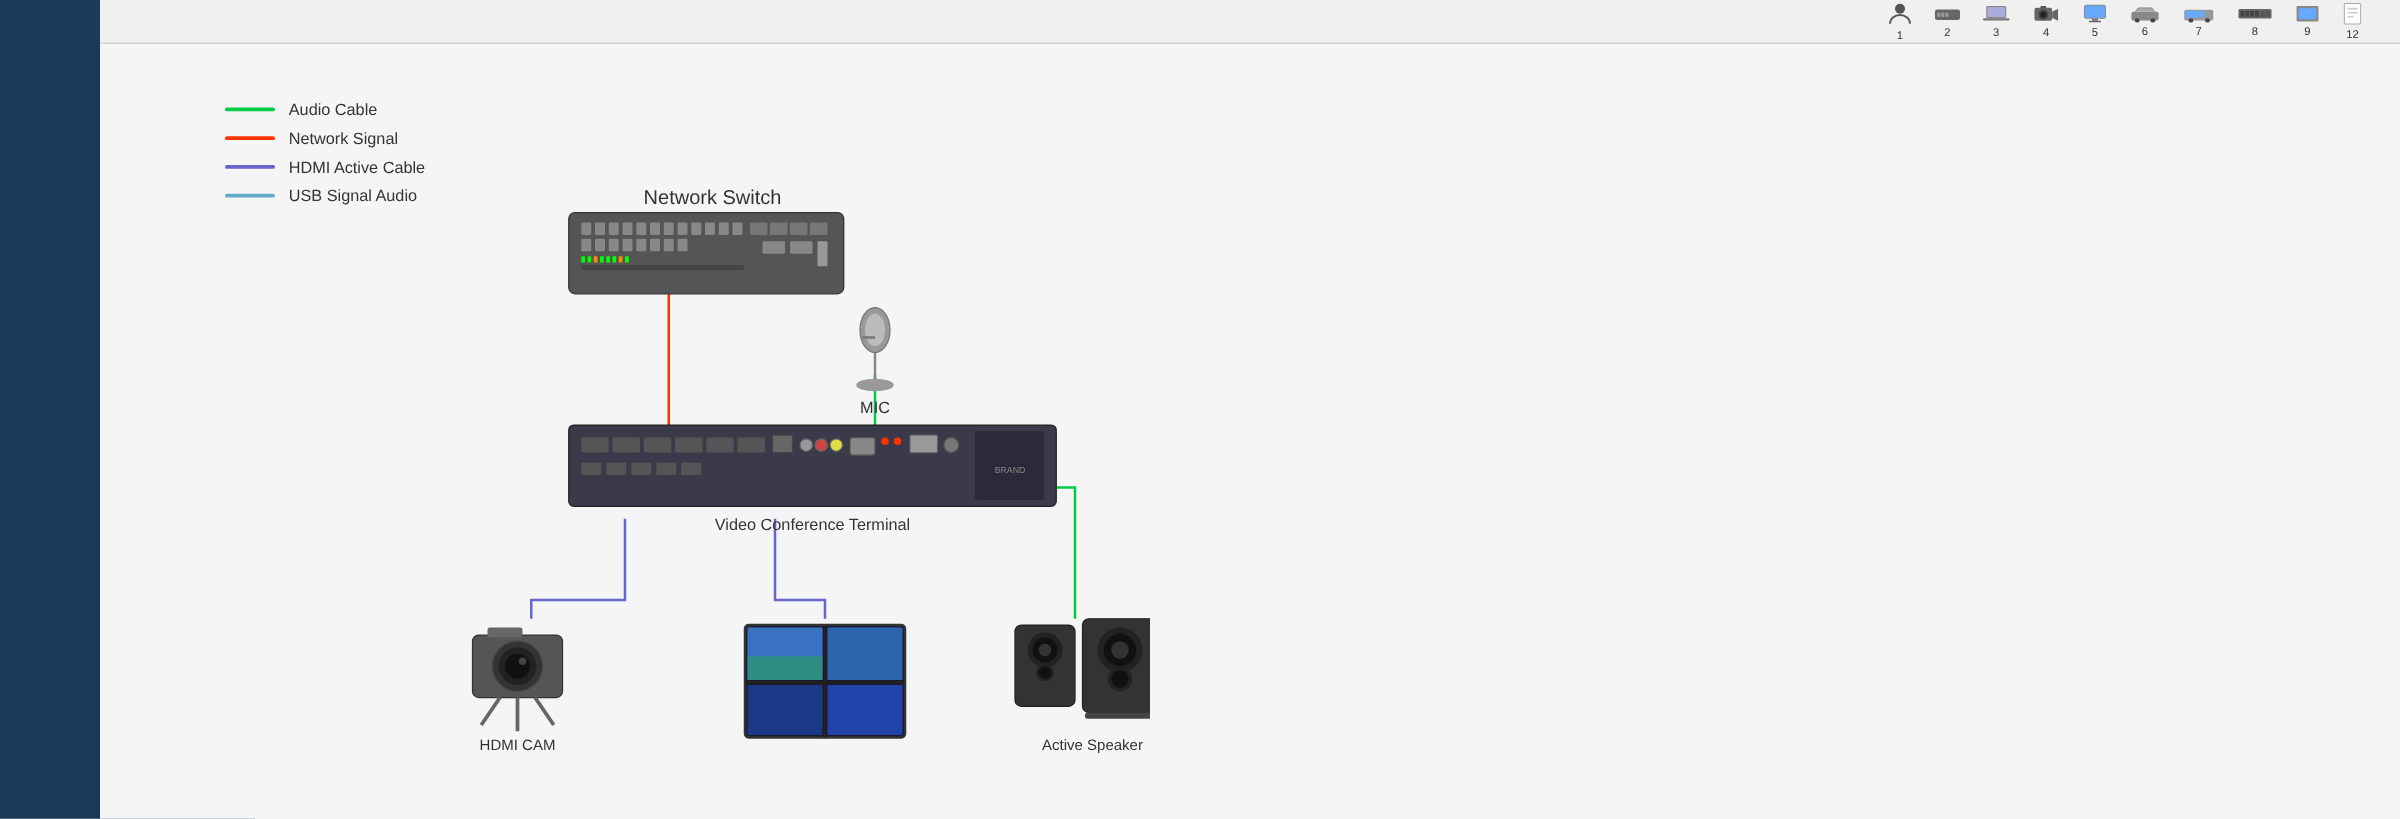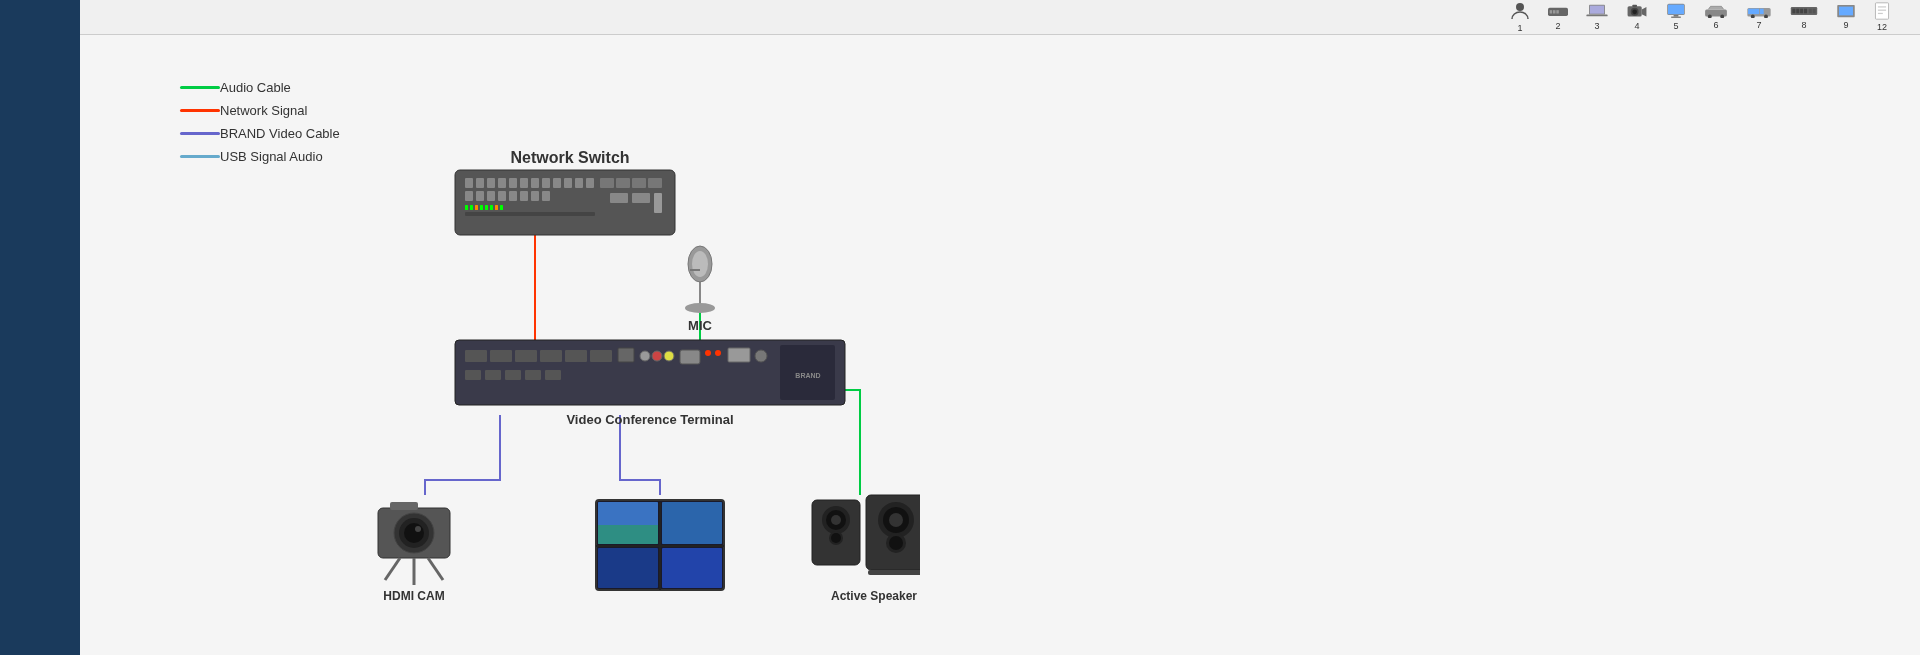--- a/index.html
+++ b/index.html
@@ -46,37 +46,36 @@
       position: absolute;
       top: 80px;
       left: 100px;
       display: flex;
       flex-direction: column;
       gap: 8px;
     }
     .legend-item {
       display: flex;
       align-items: center;
-      gap: 0;
+      gap: 11px;
       font-size: 13px;
       color: #333;
     }
     .legend-line {
       width: 40px;
       height: 3px;
       border-radius: 2px;
     }
     
     #diagram {
       position: absolute;
       top: 60px;
       left: 80px;
       width: 760px;
       height: 590px;
-      font-weight: bold;
     }
     #diagram svg {
       width: 100%;
       height: 100%;
     }
   </style>
 </head>
 <body>
 
 <div id="main-canvas">
@@ -192,21 +191,21 @@
     <div class="legend-item">
       <div class="legend-line" style="background:#00cc44;"></div>
       <span>Audio Cable</span>
     </div>
     <div class="legend-item">
       <div class="legend-line" style="background:#ff3300;"></div>
       <span>Network Signal</span>
     </div>
     <div class="legend-item">
       <div class="legend-line" style="background:#6666cc;"></div>
-      <span>BRAND Video Cable</span>
+      <span>HDMI Active Cable</span>
     </div>
     <div class="legend-item">
       <div class="legend-line" style="background:#66aacc;"></div>
       <span>USB Signal Audio</span>
     </div>
   </div>
 
   <div id="diagram">
     <svg viewBox="0 0 760 590" xmlns="http://www.w3.org/2000/svg">
 

